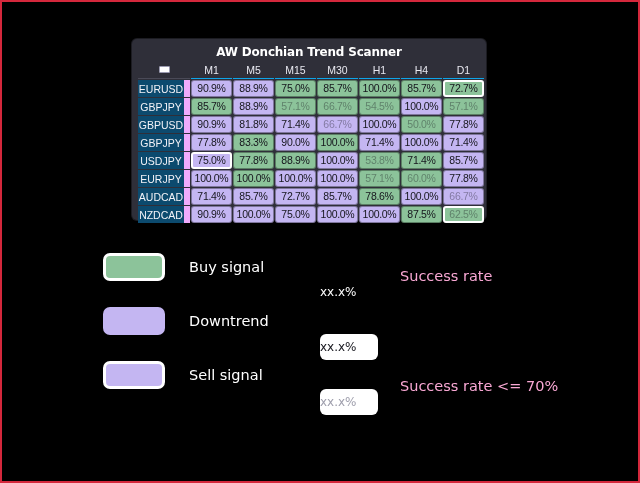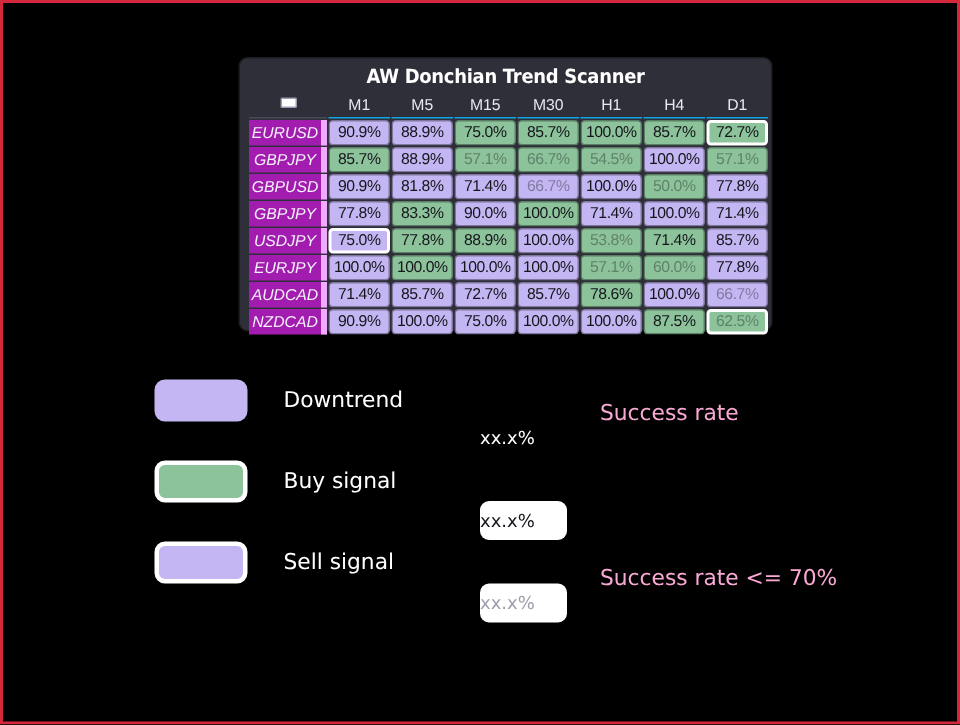--- a/index.html
+++ b/index.html
@@ -20,21 +20,21 @@
     height: 483px;
     background: #000000;
     box-sizing: border-box;
     border: 2px solid #d4283c;
     overflow: hidden;
   }
 
   
   #scanner-panel {
     position: absolute;
-    left: 158px;
+    left: 130px;
     top: 37px;
     width: 354px;
     height: 181px;
     background: #2f2f39;
     border-radius: 5px;
     box-sizing: border-box;
     padding: 4px 5px 5px 5px;
     box-shadow: 0 0 0 1px #1c1c22;
   }
 
@@ -92,27 +92,26 @@
     background: #ffffff;
     border: 1px solid #9a9ab0;
     border-radius: 1px;
     box-sizing: border-box;
     position: relative;
     top: -1px;
   }
 
   
   td.sym-cell {
-    background: #a21caf;
+    background: #0c4a6e;
     color: #f2f2f7;
     text-align: right;
     padding-right: 5px;
     font-size: 10.5px;
-    border-right: 4px solid #f0abfc;
-    font-style: italic;
+    border-right: 6px solid #f0abfc;
   }
 
   
   td.val {
     border-radius: 3px;
     box-sizing: border-box;
     font-size: 10.5px;
     letter-spacing: -0.3px;
     border: 1px solid rgba(0,0,0,0.35);
     line-height: 15px;
@@ -327,26 +326,26 @@
           </tr>
         </tbody>
     </table>
   </div>
 
   <div id="legend">
 
     <div class="legend-col-left" id="legend-trend">
 
         <div class="legend-row">
+          <div class="swatch up bordered"></div>
+          <div class="legend-label">Buy signal</div>
+        </div>
+        <div class="legend-row">
           <div class="swatch down"></div>
           <div class="legend-label">Downtrend</div>
-        </div>
-        <div class="legend-row">
-          <div class="swatch up bordered"></div>
-          <div class="legend-label">Buy signal</div>
         </div>
         <div class="legend-row">
           <div class="swatch down bordered"></div>
           <div class="legend-label">Sell signal</div>
         </div>
       </div>
 
     <div class="legend-col-right" id="legend-rate">
 
     <div class="rate-row">

